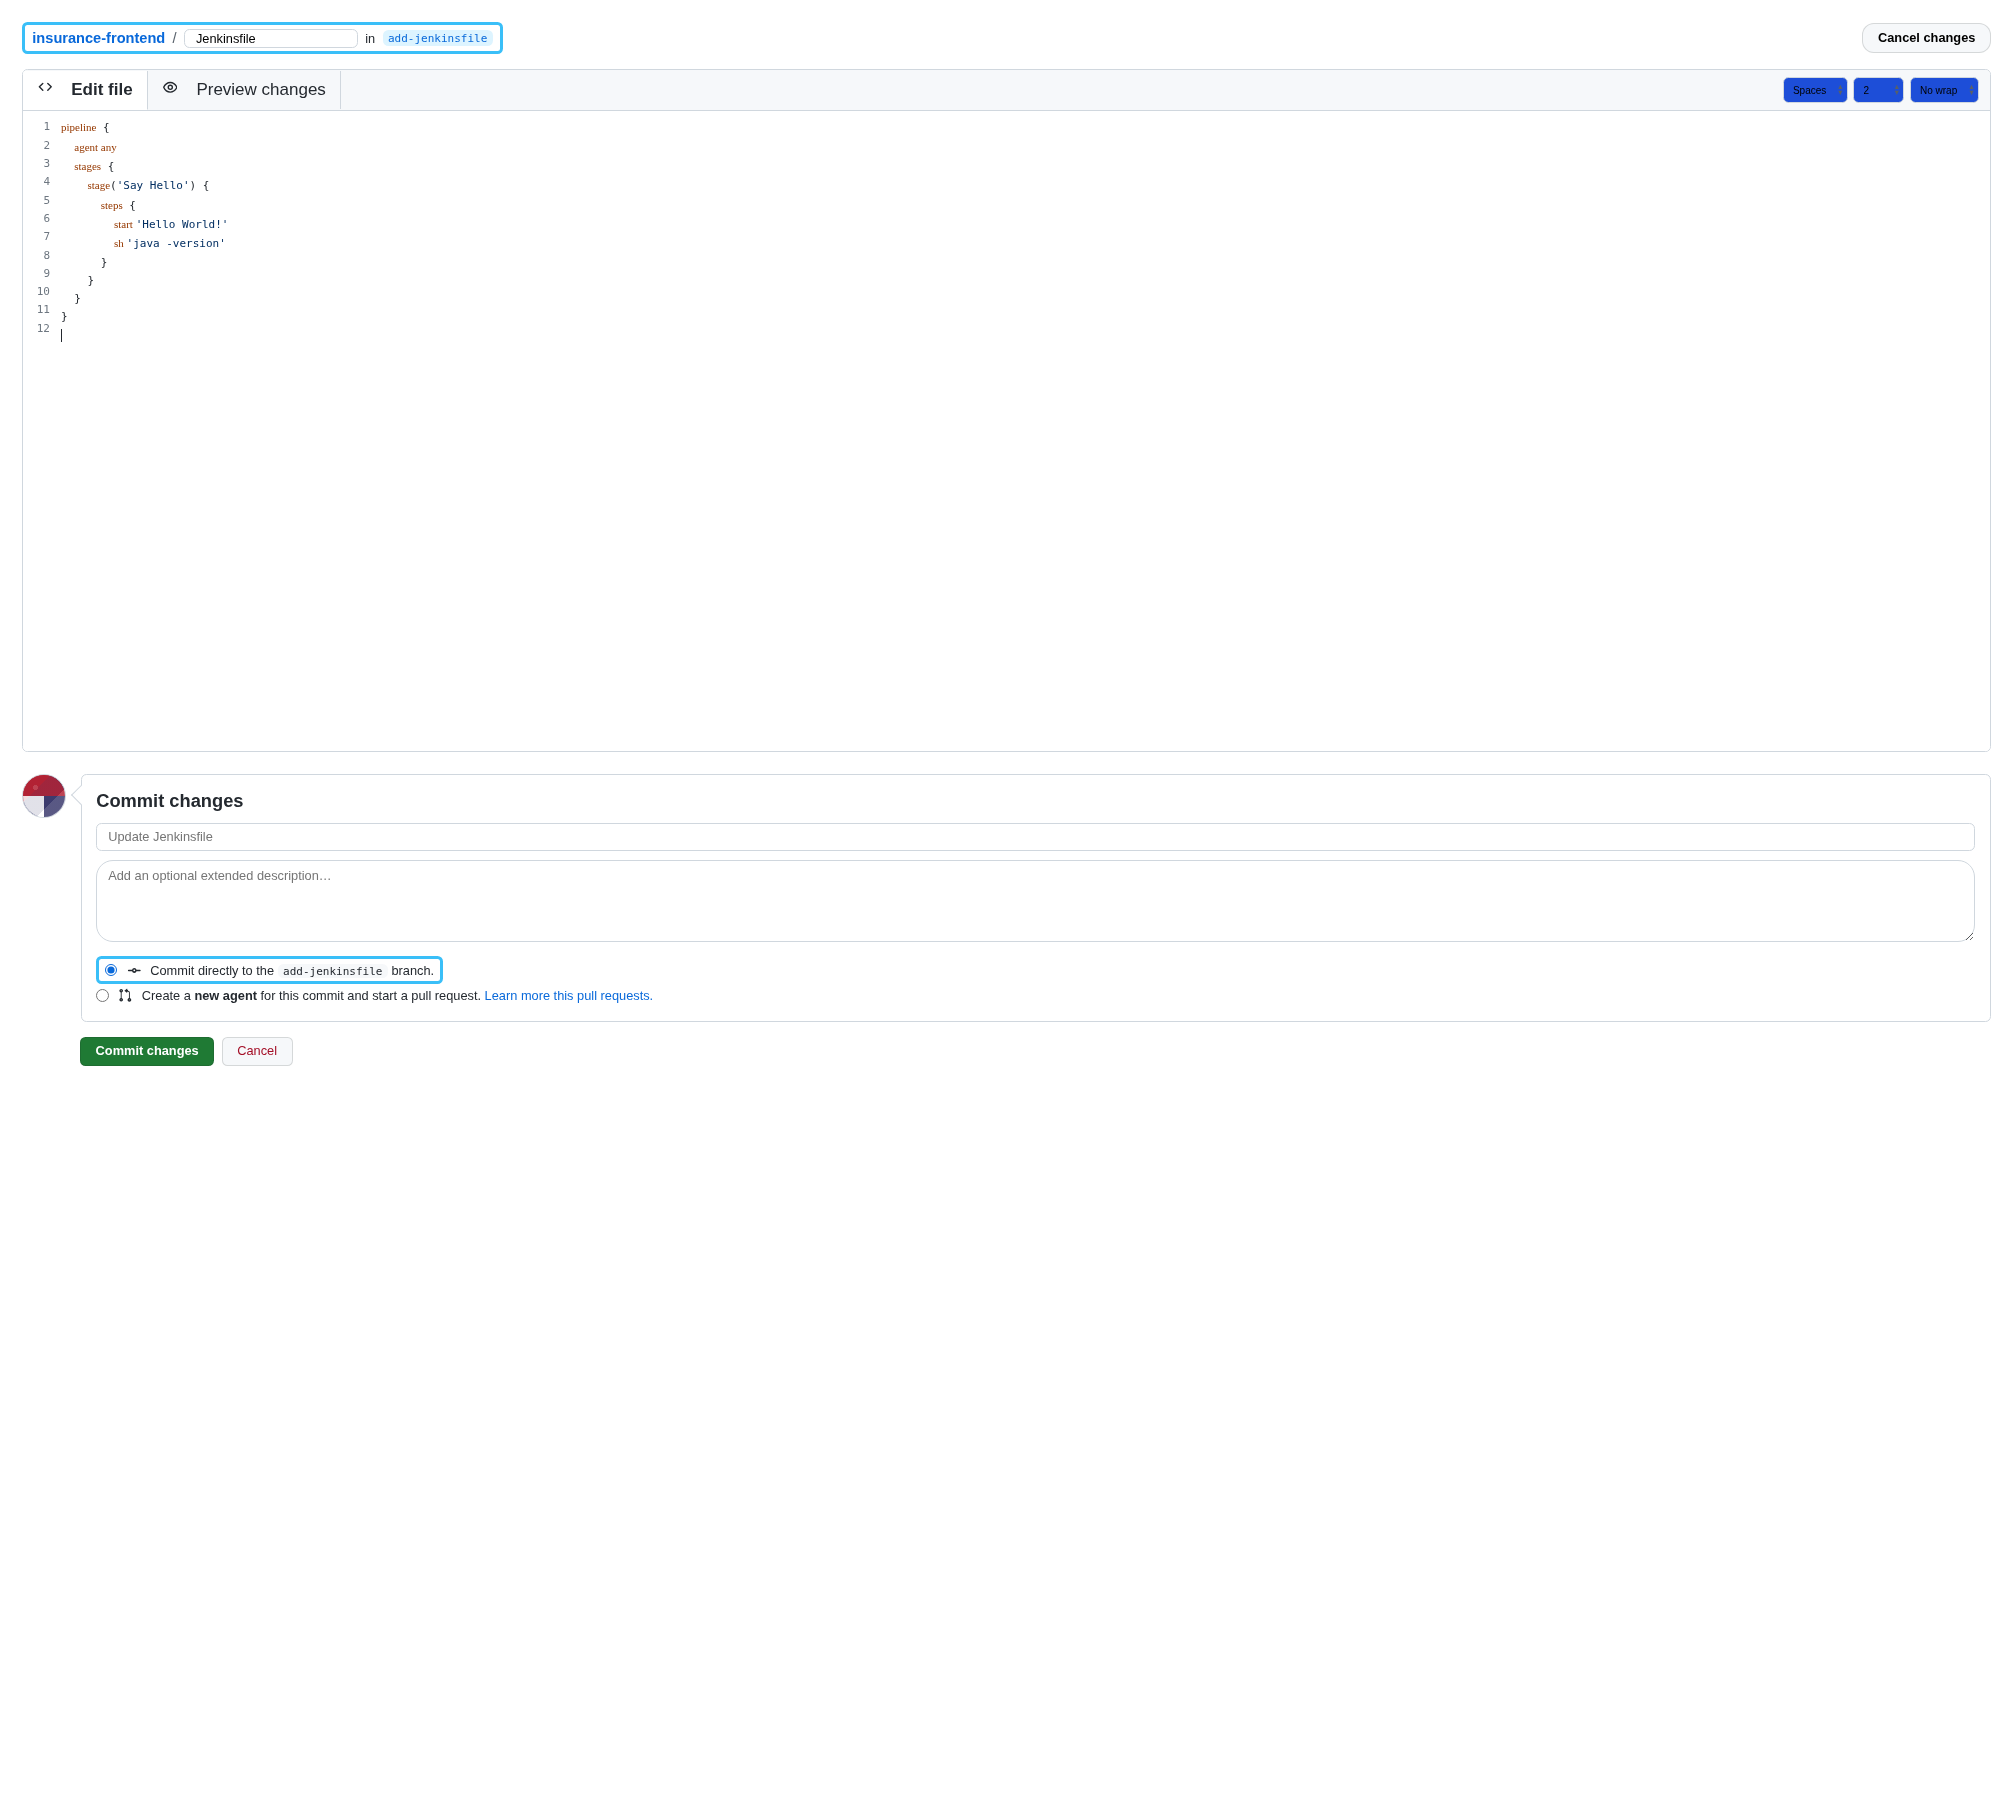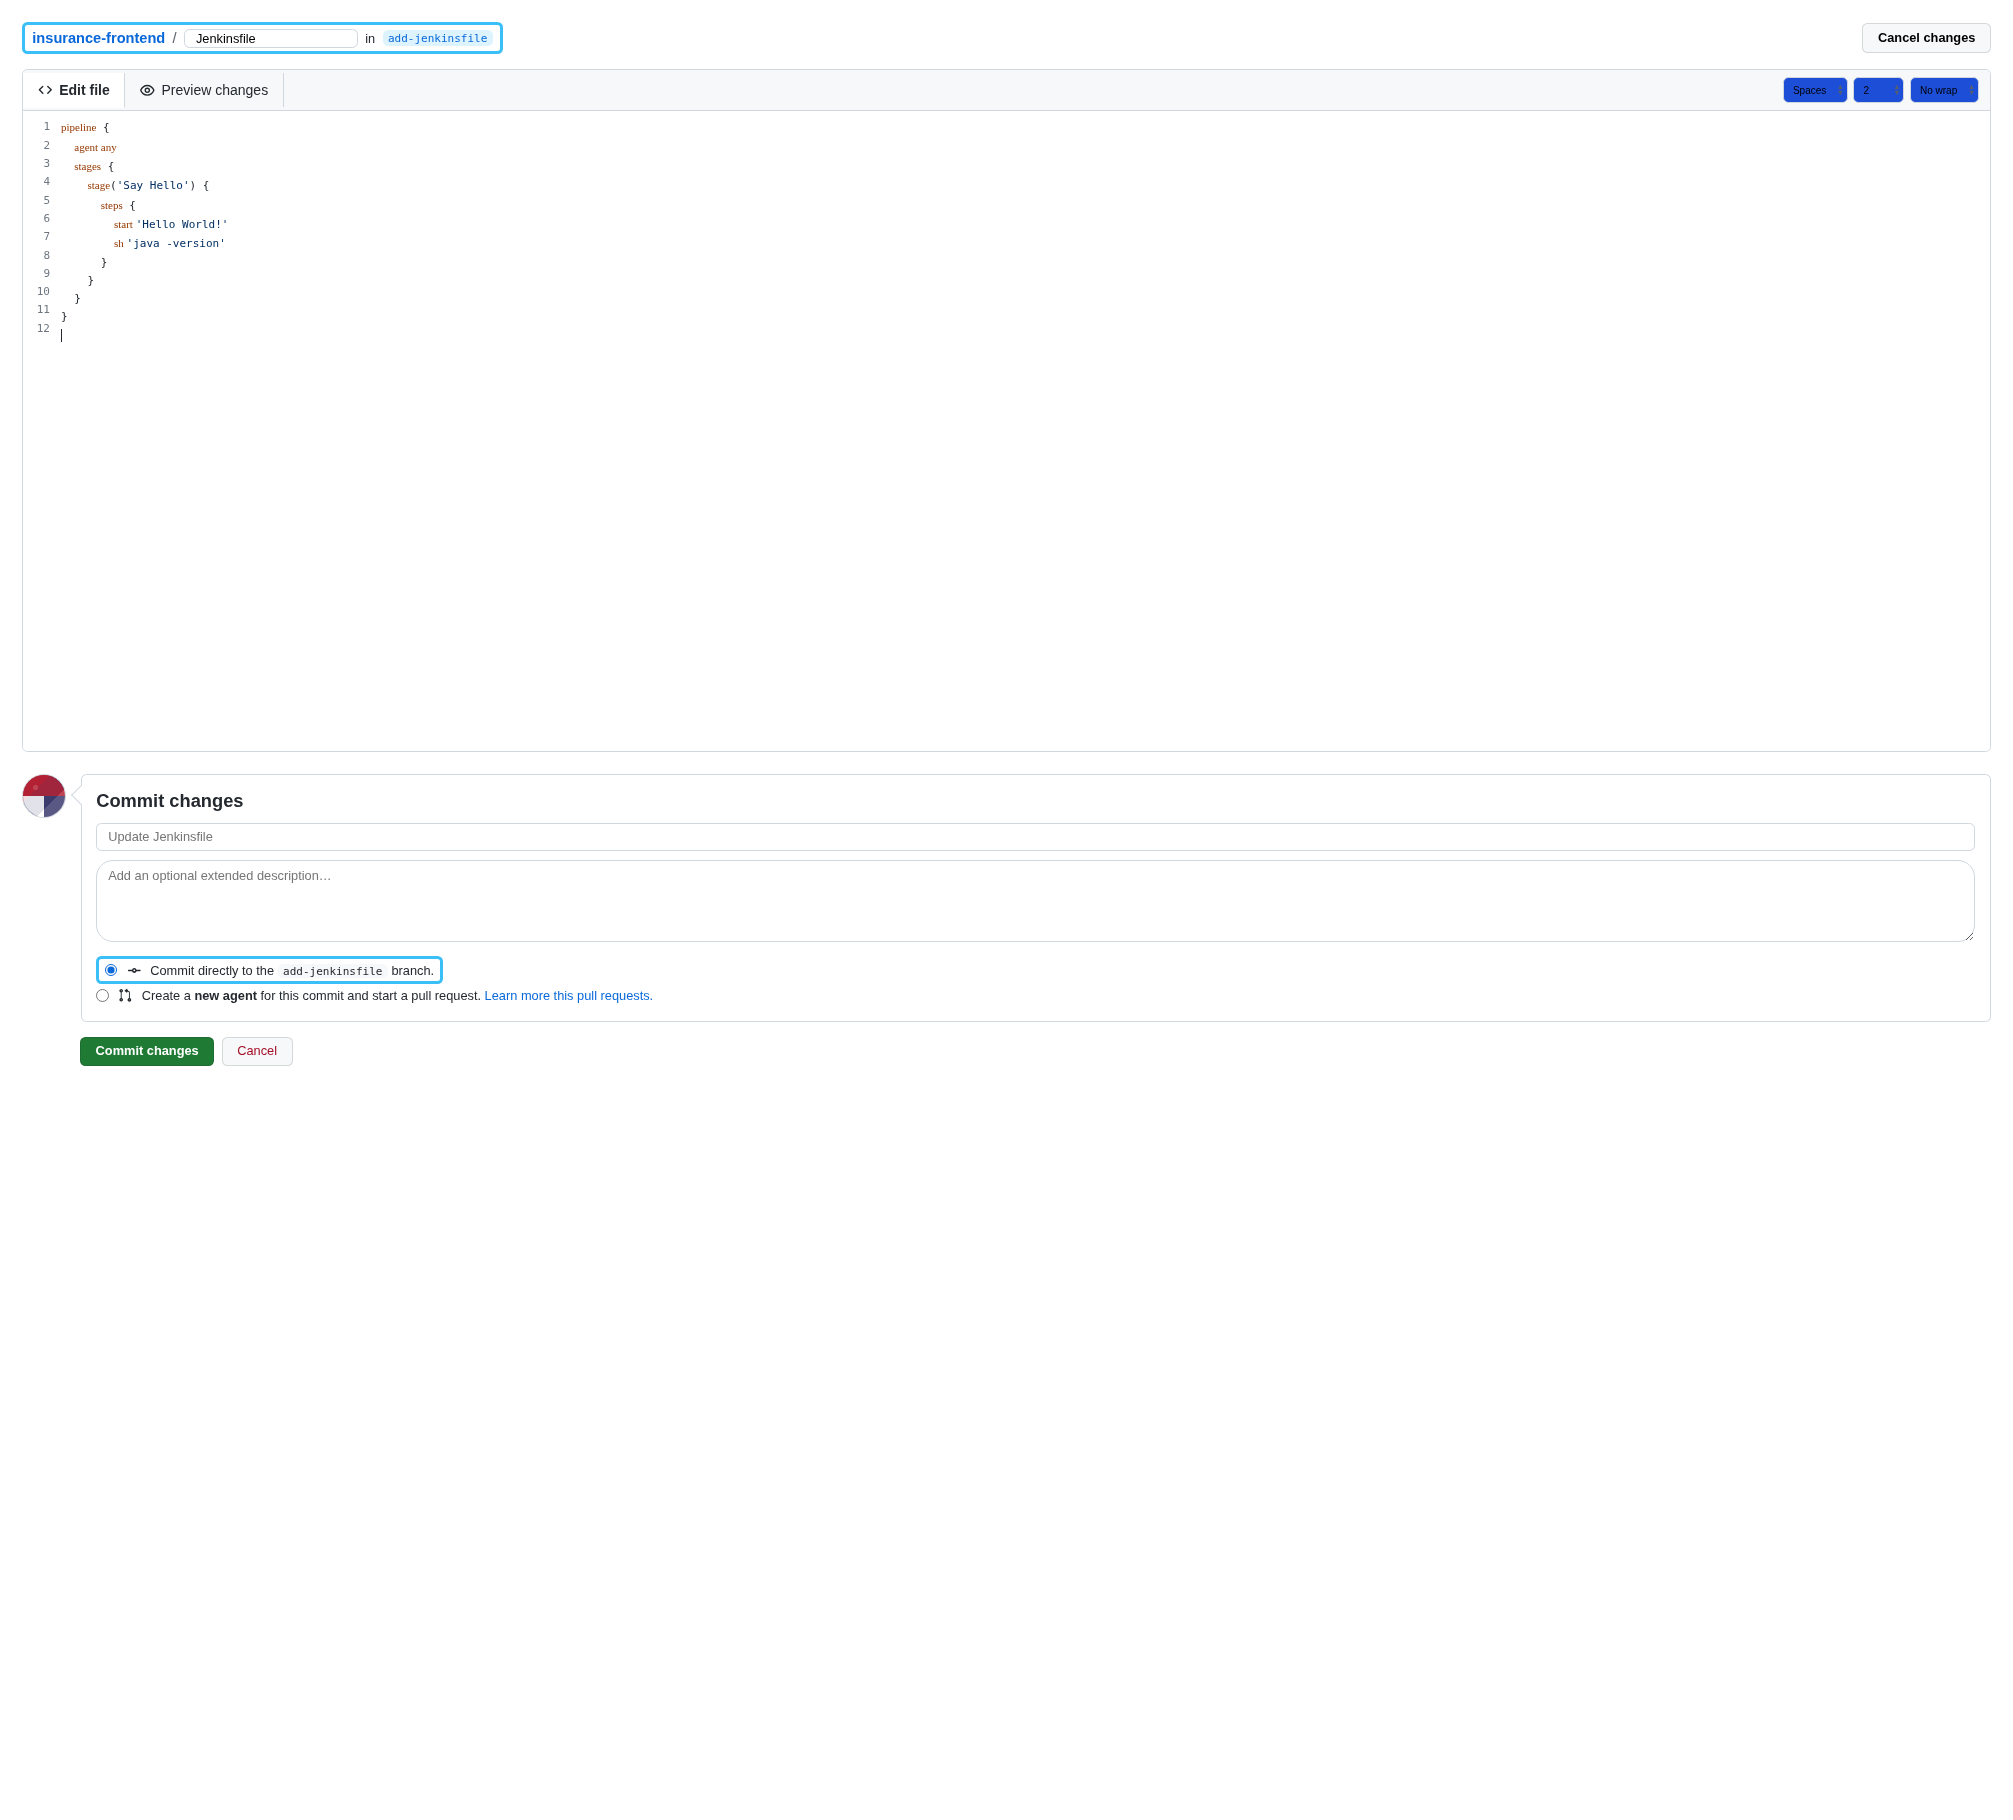--- a/index.html
+++ b/index.html
@@ -51,38 +51,38 @@
   .btn {
     border: 0.9px solid rgba(27,31,36,.15);
     border-radius: 5.5px;
     padding: 4.6px 14.6px;
     font-size: 12.8px;
     font-weight: 500;
     cursor: pointer;
     background: #f6f8fa;
     line-height: 18.3px;
   }
-  .btn-cancel-top { font-weight: 600; }
+  .btn-cancel-top { font-weight: 600; border-radius: 12px; }
   .editor-frame {
     border: 0.9px solid #d0d7de;
     border-radius: 5.5px;
     overflow: hidden;
   }
   .tab-bar {
     display: flex;
     align-items: center;
     background: #f6f8fa;
     border-bottom: 0.9px solid #d0d7de;
   }
   .tab {
     display: flex;
-    align-items: flex-end;
-    gap: 7px;
+    align-items: flex-start;
+    gap: 19px;
     padding: 9.1px 14.6px;
-    font-size: 14px;
+    font-size: 17px;
     cursor: pointer;
     border-right: 0.9px solid #d0d7de;
   }
   .tab.active {
     background: #fff;
     font-weight: 600;
     border-bottom: 1.8px solid transparent;
     margin-bottom: -0.9px;
   }
   .tab-icon { display: inline-flex; }

